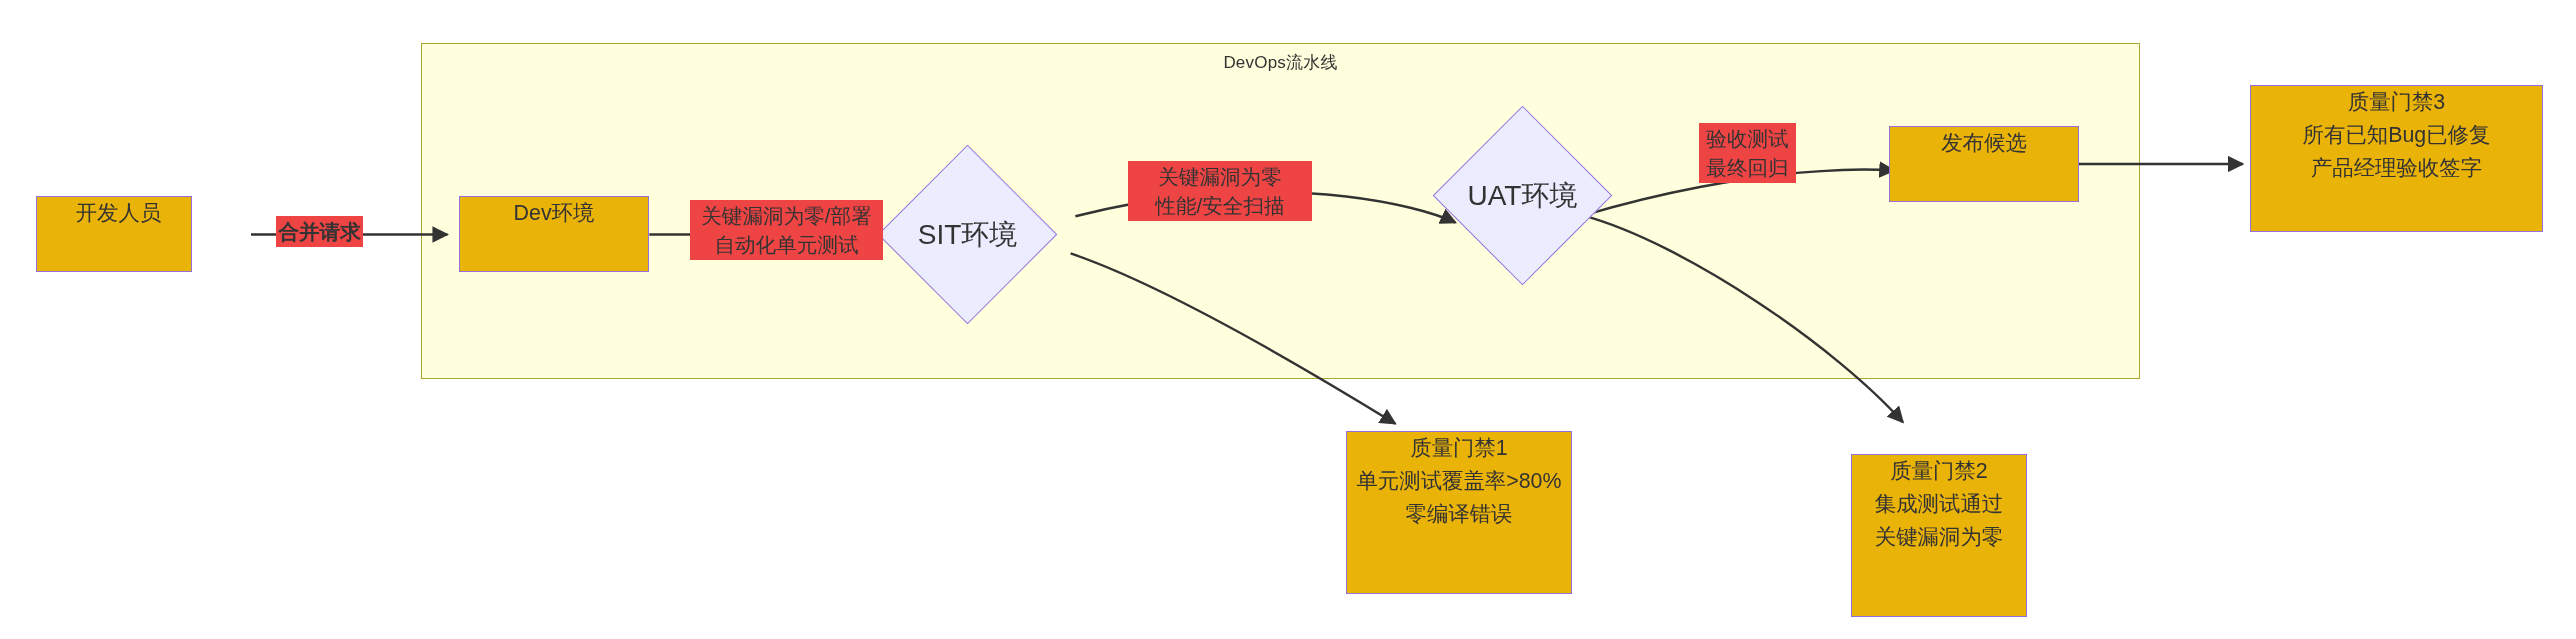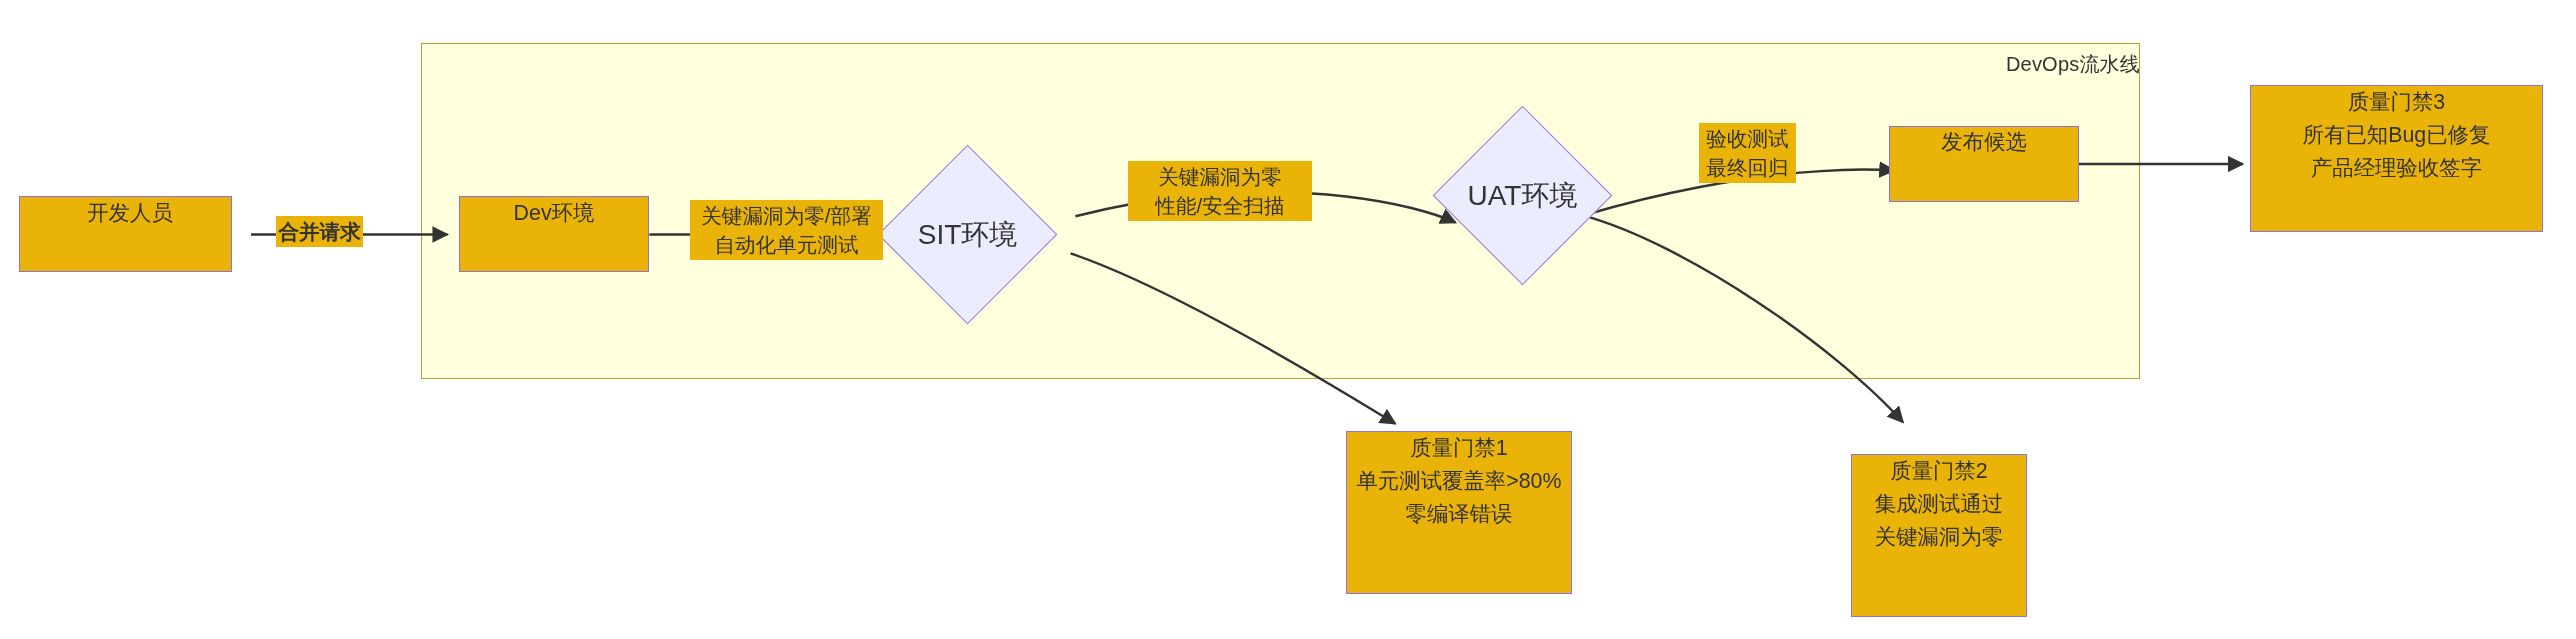--- a/index.html
+++ b/index.html
@@ -31,22 +31,22 @@
 
   
   .subgraph {
     position: absolute;
     background: #ffffde;
     border: 1.6px solid #aaaa33;
     box-sizing: border-box;
   }
   .subgraph-title {
     position: absolute;
-    text-align: right;
-    font-size: 20px;
+    text-align: center;
+    font-size: 17px;
     color: #333333;
     white-space: nowrap;
     letter-spacing: 0.2px;
   }
 
   
   .node {
     position: absolute;
     box-sizing: border-box;
     background: #eab308;
@@ -85,21 +85,21 @@
     align-items: center;
     justify-content: center;
     font-size: 28px;
     color: #333333;
     white-space: nowrap;
   }
 
   
   .edge-label {
     position: absolute;
-    background: #eab308;
+    background: #ef4444;
     color: #333333;
     font-size: 20.6px;
     line-height: 1.42;
     text-align: center;
     white-space: nowrap;
     padding: 0.8px 2.4px;
     box-sizing: border-box;
   }
   .edge-label .line { display: block; }
 </style>
@@ -126,39 +126,39 @@
 
     <path d="M 2003,271 C 2090,245 2200,222 2300,216 C 2340,213 2372,214 2392,215" stroke="#333333" stroke-width="3" fill="none" marker-end="url(#arrow)"></path>
 
     <path d="M 2625,207 L 2832,207" stroke="#333333" stroke-width="3" fill="none" marker-end="url(#arrow)"></path>
 
     <path d="M 1352,320 C 1470,360 1640,460 1762,535" stroke="#333333" stroke-width="3" fill="none" marker-end="url(#arrow)"></path>
 
     <path d="M 1999,272 C 2130,308 2320,440 2403,533" stroke="#333333" stroke-width="3" fill="none" marker-end="url(#arrow)"></path>
   </svg>
 
-  <div class="node" style="left:19px; top:196px; width:213px; height:76px;padding-left:9px;">
+  <div class="node" style="left:36px; top:196px; width:156px; height:76px;padding-left:9px;">
     <span class="line">开发人员</span>
   </div>
 
   <div class="node" style="left:459px; top:196px; width:190px; height:76px;">
     <span class="line">Dev环境</span>
   </div>
 
   <div class="diamond-wrap" style="left:904px; top:171px; width:127px; height:127px;">
     <div class="diamond-shape"></div>
     <div class="diamond-label">SIT环境</div>
   </div>
 
   <div class="diamond-wrap" style="left:1459px; top:132px; width:127px; height:127px;">
     <div class="diamond-shape"></div>
     <div class="diamond-label">UAT环境</div>
   </div>
 
-  <div class="node" style="left:1889px; top:126px; width:190px; height:76px;font-family:Liberation Mono, monospace;">
+  <div class="node" style="left:1889px; top:126px; width:190px; height:76px;">
     <span class="line">发布候选</span>
   </div>
 
   <div class="node" style="left:2250px; top:85px; width:293px; height:147px;">
     <span class="line">质量门禁3</span>
     <span class="line">所有已知Bug已修复</span>
     <span class="line">产品经理验收签字</span>
   </div>
 
   <div class="node" style="left:1346px; top:431px; width:226px; height:163px;">

